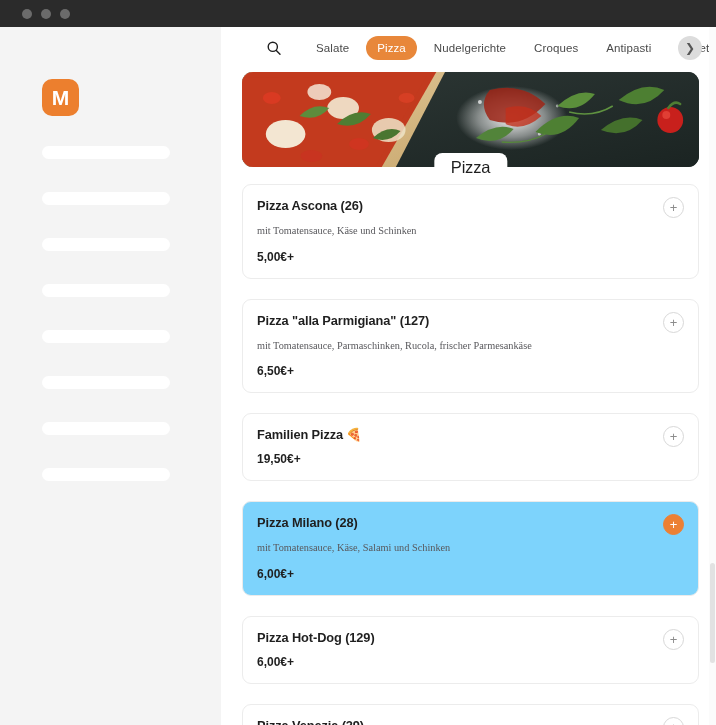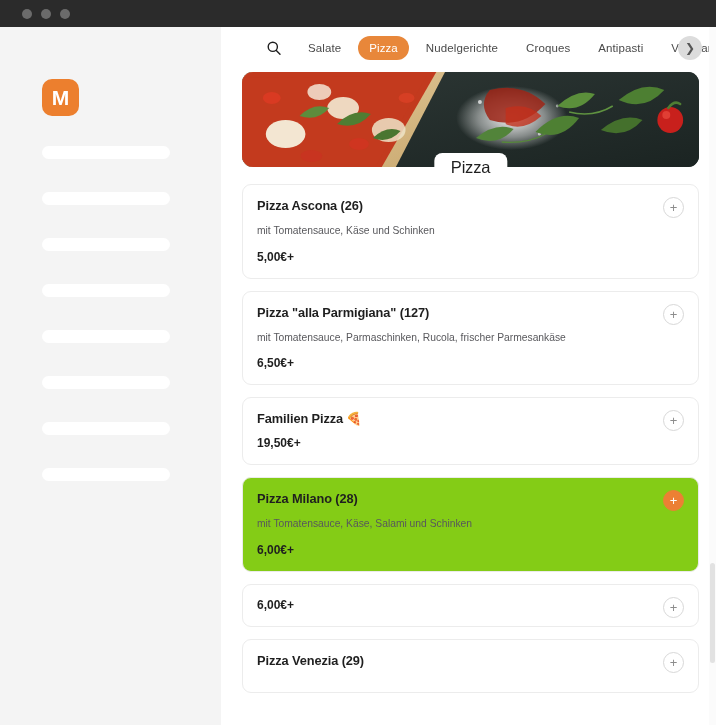--- a/index.html
+++ b/index.html
@@ -100,21 +100,21 @@
   }
 
   
   .catnav {
     position: relative;
     height: 41px;
     display: flex;
     align-items: center;
     padding-left: 40px;
     padding-right: 20px;
-    gap: 2px;
+    gap: 10px;
     background: #ffffff;
   }
   .search-btn {
     width: 26px; height: 26px;
     display: flex;
     align-items: center;
     justify-content: center;
     flex: none;
     margin-right: 8px;
   }
@@ -184,41 +184,42 @@
     margin-top: 17px;
     padding: 0 17px 0 21px;
   }
 
   .item-card {
     position: relative;
     border: 1px solid #ececec;
     border-radius: 9px;
     background: #ffffff;
     padding: 13px 17px 14px 14px;
-    margin-bottom: 12px;
+    margin-bottom: 20px;
   }
   .item-card.hovered {
-    background: #84cc16;
+    background: #7dd3fc;
     border-color: #ebebeb;
   }
 
   .item-title {
     font-size: 12.8px;
     font-weight: bold;
     color: #1f1f1f;
     letter-spacing: -0.1px;
     margin-bottom: 10px;
     padding-right: 36px;
   }
   .item-desc {
     font-size: 10.3px;
     color: #58585c;
     line-height: 1.52;
     margin-bottom: 11px;
     padding-right: 36px;
+    font-family: Liberation Serif, serif;
   }
   .item-price {
     font-size: 12px;
     font-weight: bold;
     color: #1f1f1f;
   }
 
   .add-btn {
     position: absolute;
     top: 12px;
@@ -389,20 +390,21 @@
           <div class="item-price">19,50€+</div>
           <div class="add-btn">+</div>
         </div>
         <div class="item-card hovered">
           <div class="item-title">Pizza Milano (28)</div>
           <div class="item-desc">mit Tomatensauce, Käse, Salami und Schinken</div>
           <div class="item-price">6,00€+</div>
           <div class="add-btn filled">+</div>
         </div>
         <div class="item-card">
+          <div class="item-title">Pizza Hot-Dog (129)</div>
           <div class="item-price">6,00€+</div>
           <div class="add-btn">+</div>
         </div>
         <div class="item-card">
           <div class="item-title">Pizza Venezia (29)</div>
           <div class="add-btn">+</div>
         </div>
       </div>
   </div>
 

